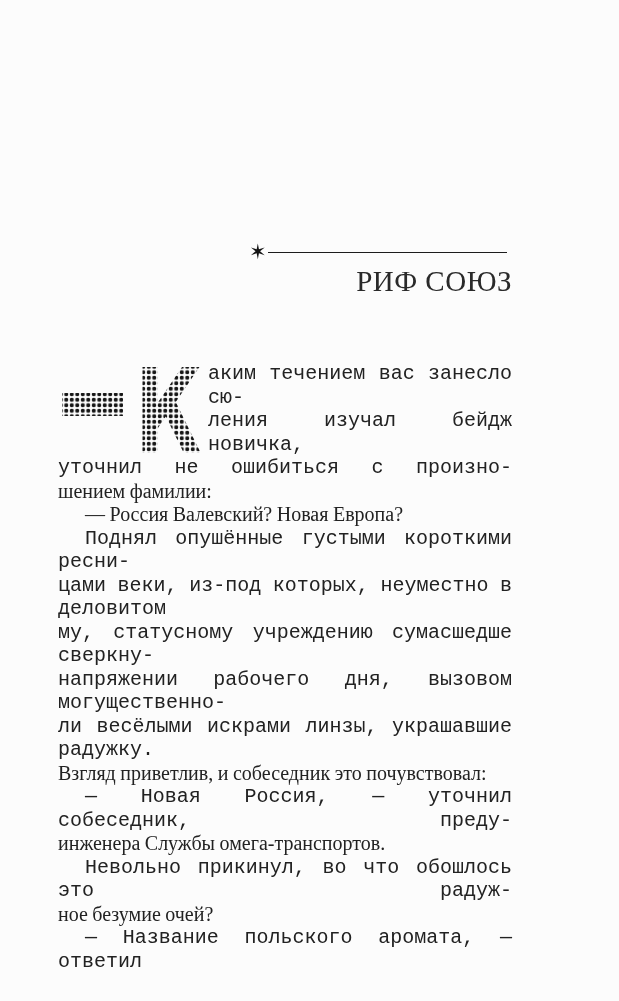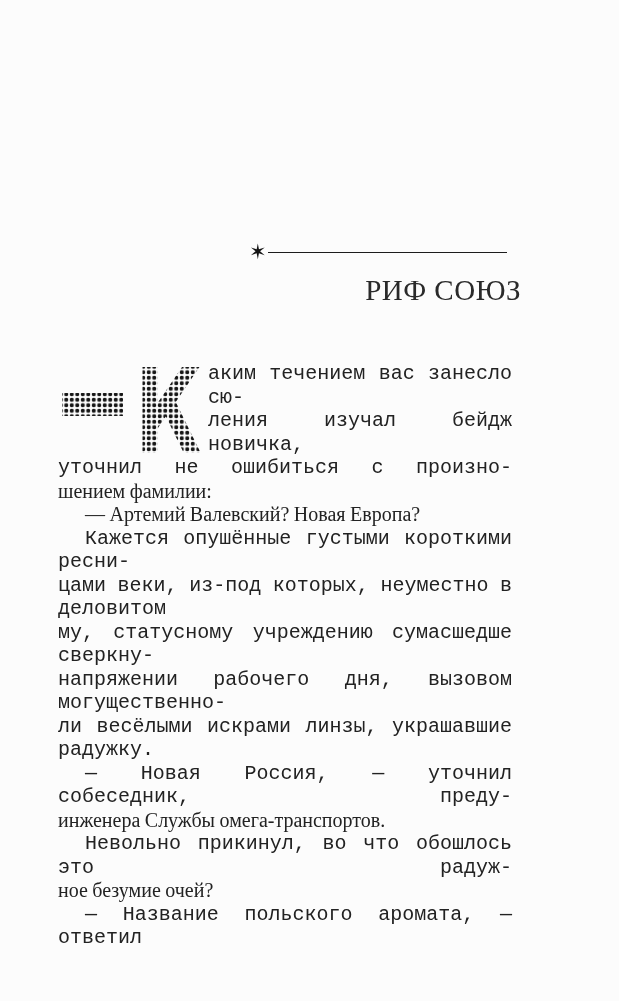--- a/index.html
+++ b/index.html
@@ -37,21 +37,21 @@
     height: 1.5px;
     background: #1c1c1c;
     margin-left: 1px;
   }
   
   .title {
     position: absolute;
     left: 58px;
     top: 265px;
     width: 454px;
-    margin: 9px;
+    margin: 0;
     text-align: right;
     font-size: 29px;
     font-weight: normal;
     letter-spacing: 0.5px;
     color: #2a2a2a;
     white-space: nowrap;
   }
   
   .text-block {
     position: absolute;
@@ -98,28 +98,29 @@
     </defs>
     <rect x="4" y="29" width="61" height="23" fill="url(#dcdots)"></rect>
     <text x="77" y="89" font-family="DejaVu Sans, sans-serif" font-weight="bold" font-size="118" textLength="67" lengthAdjust="spacingAndGlyphs" fill="url(#dcdots)">К</text>
   </svg>
         <div class="line jline">аким течением вас занесло сю-</div>
         <div class="line jline">ления изучал бейдж новичка,</div>
         <div class="line jline">уточнил не ошибиться с произно-</div>
         <div class="line">шением фамилии:</div>
       </div>
       <div class="para">
-        <div class="line indent">— Артемий Валевский? Новая Европа?</div>
+        <div class="line indent">— Россия Валевский? Новая Европа?</div>
       </div>
       <div class="para">
-        <div class="line jline indent">Кажется опушённые густыми короткими ресни-</div>
+        <div class="line jline indent">Поднял опушённые густыми короткими ресни-</div>
         <div class="line jline">цами веки, из-под которых, неуместно в деловитом</div>
         <div class="line jline">му, статусному учреждению сумасшедше сверкну-</div>
         <div class="line jline">напряжении рабочего дня, вызовом могущественно-</div>
         <div class="line jline">ли весёлыми искрами линзы, украшавшие радужку.</div>
+        <div class="line">Взгляд приветлив, и собеседник это почувствовал:</div>
       </div>
       <div class="para">
         <div class="line jline indent">— Новая Россия, — уточнил собеседник, преду-</div>
         <div class="line">инженера Службы омега-транспортов.</div>
       </div>
       <div class="para">
         <div class="line jline indent">Невольно прикинул, во что обошлось это радуж-</div>
         <div class="line">ное безумие очей?</div>
       </div>
       <div class="para">

